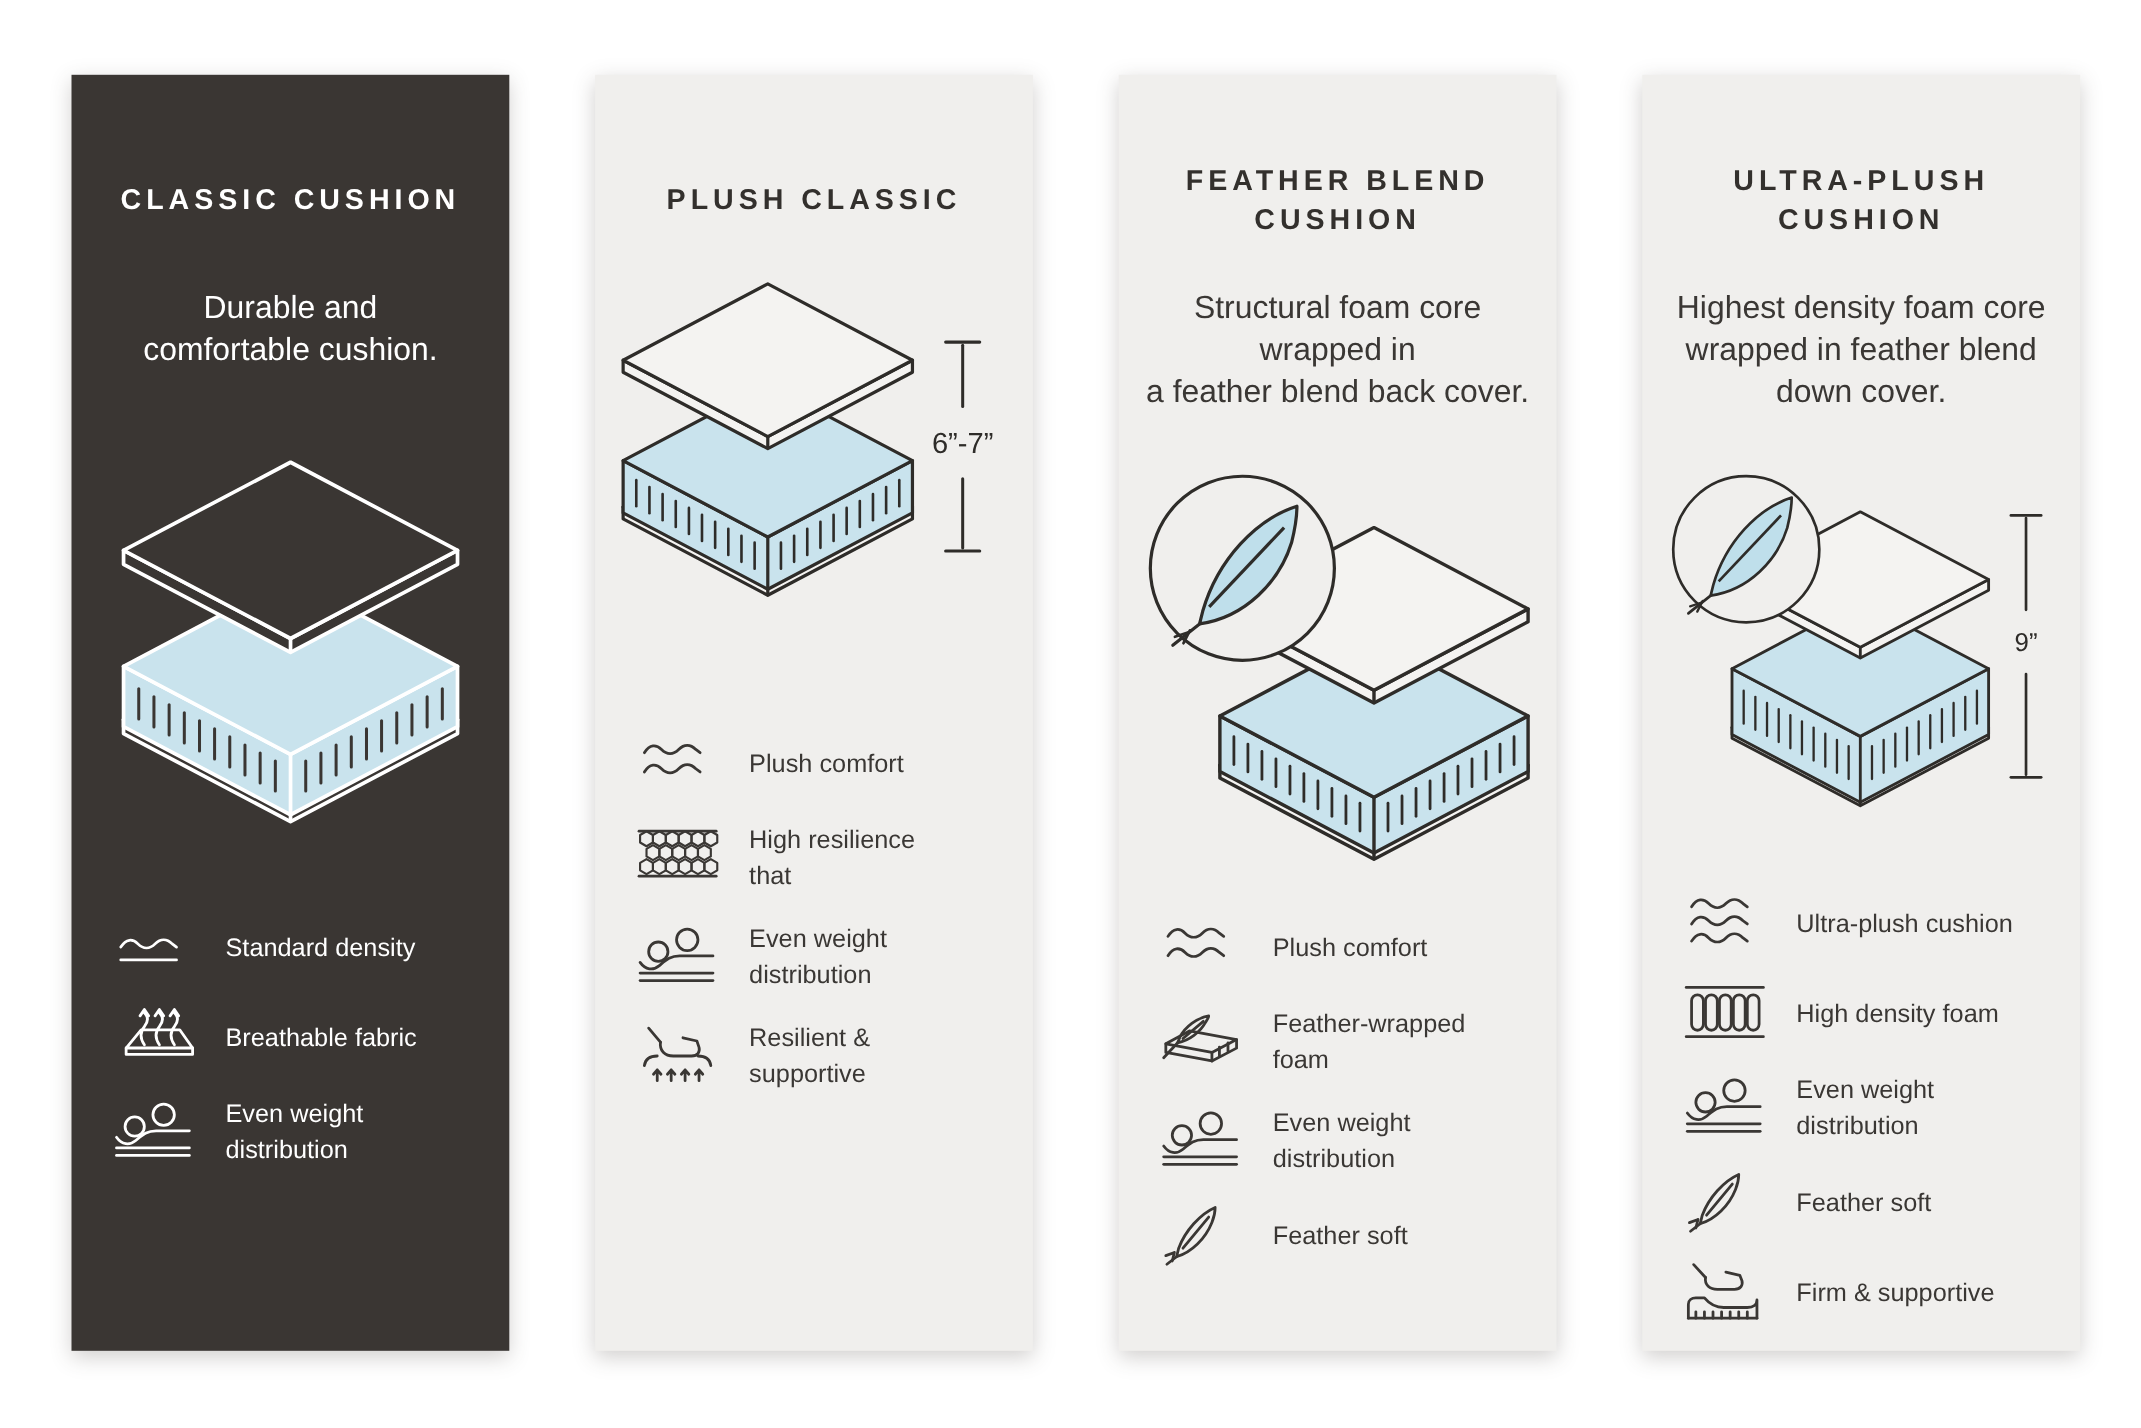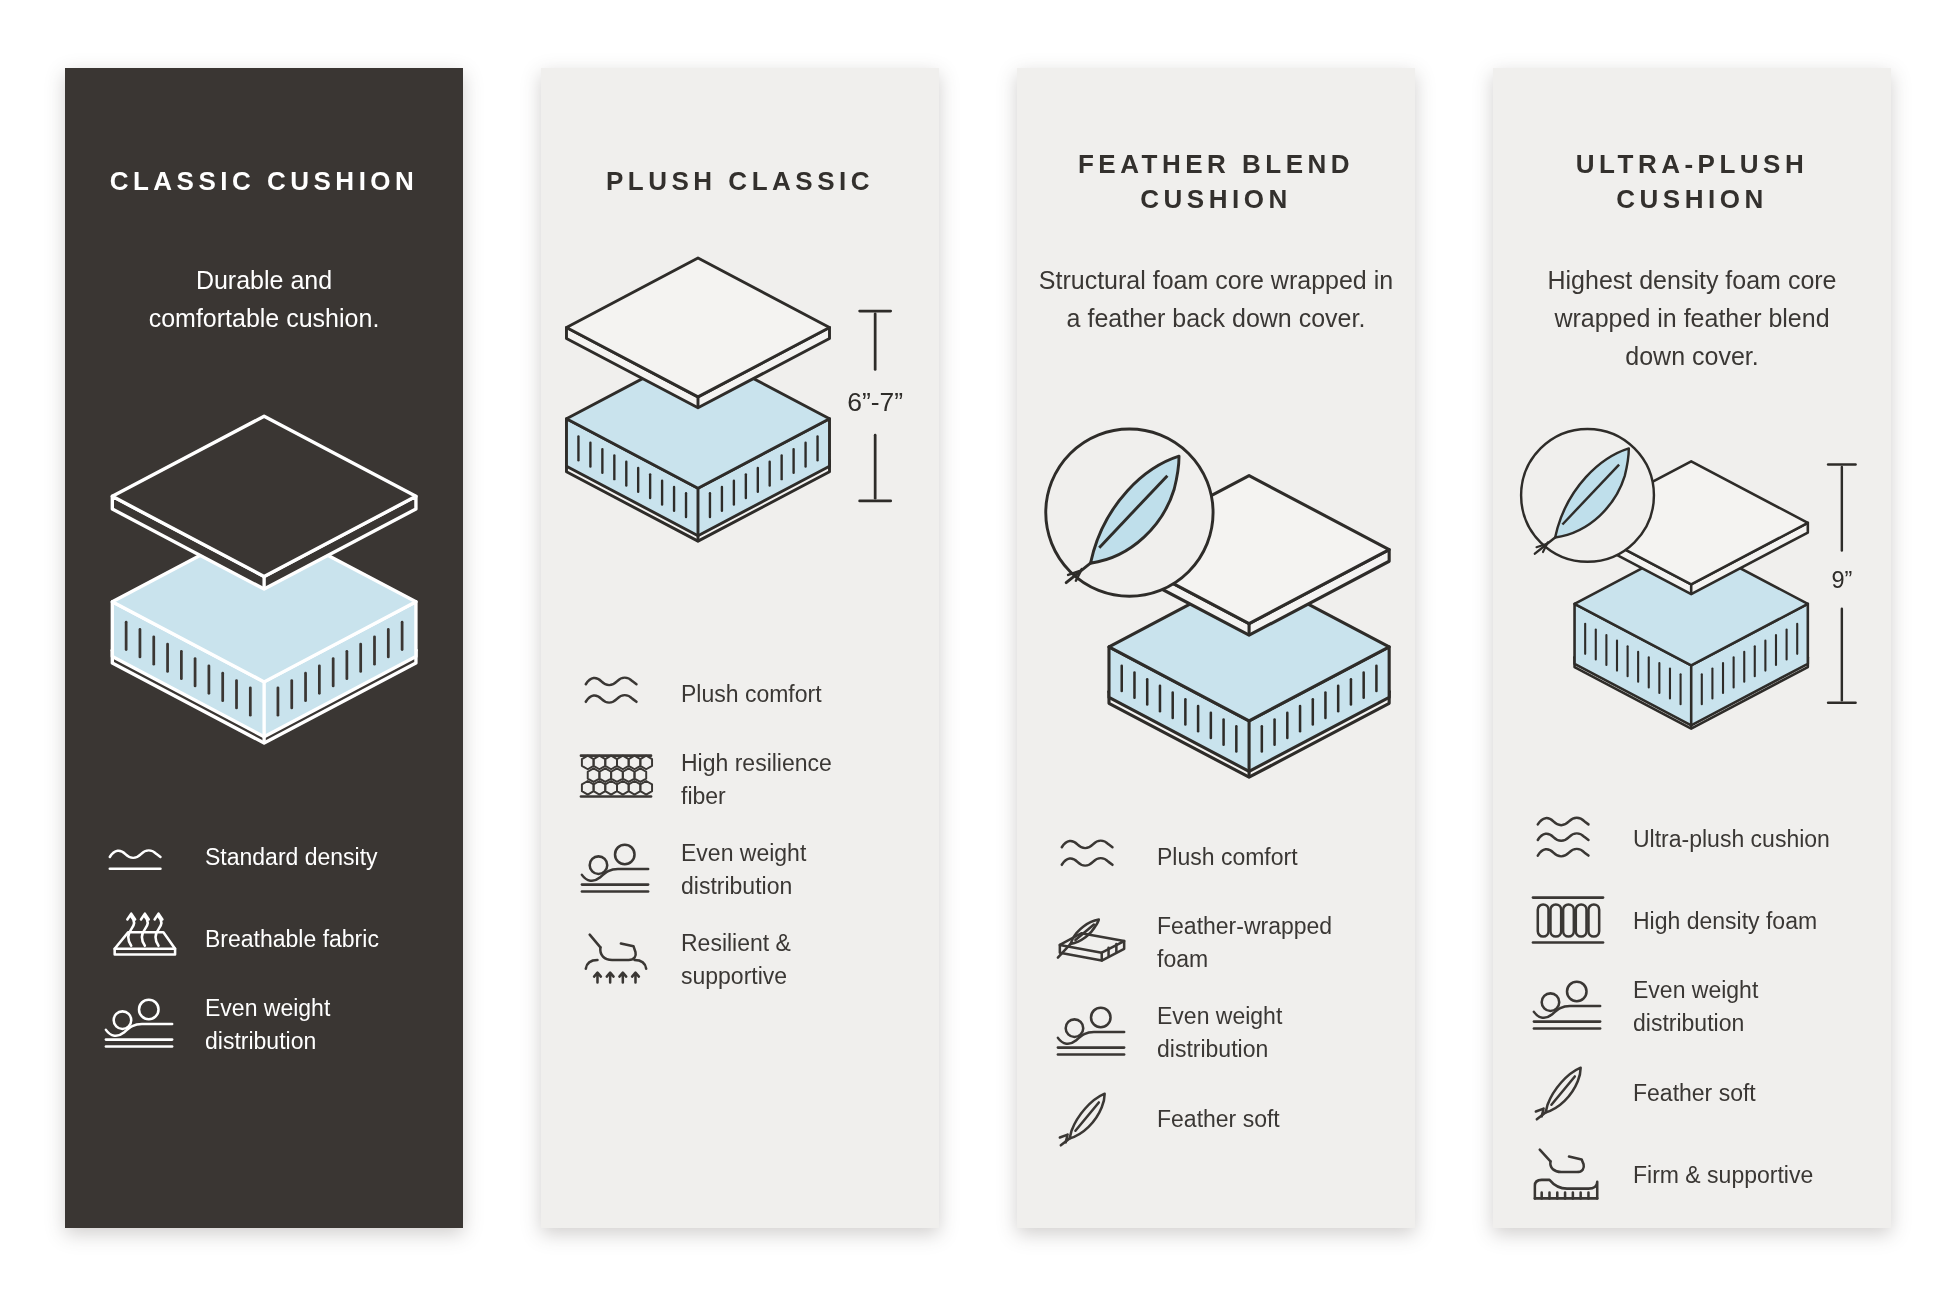--- a/index.html
+++ b/index.html
@@ -18,21 +18,21 @@
     padding:56px 20px 0;box-sizing:border-box;text-align:center;
   }
   .panel.dark{background:#3a3633;color:#ffffff;}
   .title{
     font-weight:bold;font-size:26px;letter-spacing:4.5px;line-height:35px;
     min-height:72px;display:flex;align-items:center;justify-content:center;
     white-space:pre-line;color:#33302d;
   }
   .panel.dark .title{color:#ffffff;}
   .desc{
-    font-size:25px;line-height:38px;min-height:116px;margin-top:22px;
+    font-size:29px;line-height:38px;min-height:116px;margin-top:22px;
     white-space:pre-line;
   }
   .diagram{
     height:400px;margin-top:10px;
     display:flex;justify-content:center;
   }
   .diagram svg{max-width:100%;}
   .features{
     list-style:none;margin:16px 0 0;padding:0 0 0 14px;text-align:left;
   }
@@ -211,21 +211,21 @@
               <polygon points="64,17 70,20.5 70,27.5 64,31 58,27.5 58,20.5" stroke-width="2"></polygon>
               <polygon points="10,30 16,33.5 16,40.5 10,44 4,40.5 4,33.5" stroke-width="2"></polygon>
               <polygon points="22,30 28,33.5 28,40.5 22,44 16,40.5 16,33.5" stroke-width="2"></polygon>
               <polygon points="34,30 40,33.5 40,40.5 34,44 28,40.5 28,33.5" stroke-width="2"></polygon>
               <polygon points="46,30 52,33.5 52,40.5 46,44 40,40.5 40,33.5" stroke-width="2"></polygon>
               <polygon points="58,30 64,33.5 64,40.5 58,44 52,40.5 52,33.5" stroke-width="2"></polygon>
               <polygon points="70,30 76,33.5 76,40.5 70,44 64,40.5 64,33.5" stroke-width="2"></polygon>
             </svg>
           </span>
       <span class="feature-label">High resilience
-fiber</span>
+that</span>
         </li>
         <li class="feature">
           <span class="icon-box">
             <svg width="76" height="58" viewBox="0 0 78 58" fill="none" stroke="currentColor" stroke-width="2.6" stroke-linecap="round" stroke-linejoin="round">
               <circle cx="21" cy="24" r="9"></circle>
               <circle cx="48" cy="13" r="10"></circle>
     <path d="M4 34 C9 41 16 42 22 37 C28 32 32 28 41 28 L72 28"></path>
     <path d="M4 44 H72"></path>
               <path d="M4 51 H72"></path>
             </svg>
@@ -249,21 +249,21 @@
       <span class="feature-label">Resilient &amp;
 supportive</span>
         </li>
       </ul>
   </section>
 
   <section class="panel">
     <h2 class="title">FEATHER BLEND
 CUSHION</h2>
     <p class="desc">Structural foam core wrapped in
-a feather back down cover.</p>
+a feather blend back cover.</p>
     <div class="diagram">
         <svg height="388" viewBox="0 0 368 392">
       <g transform="translate(68,58)">
             <g>
     <path d="M6 226 L6 238 L150 314 L294 238 L294 226 L150 302 Z" fill="#f4f3f1" stroke="#2e2c29" stroke-width="3.2" stroke-linejoin="round"></path>
     <path d="M150 150 L294 226 L150 302 L6 226 Z" fill="#f4f3f1" stroke="#2e2c29" stroke-width="3.2" stroke-linejoin="round"></path>
     <path d="M150 302 L150 314" stroke="#2e2c29" stroke-width="3.2"></path>
             </g>
             <g>
     <path d="M6 180 L6 232 L150 308 L294 232 L294 180 L150 256 Z" fill="#c9e3ed" stroke="#2e2c29" stroke-width="3.2" stroke-linejoin="round"></path>

